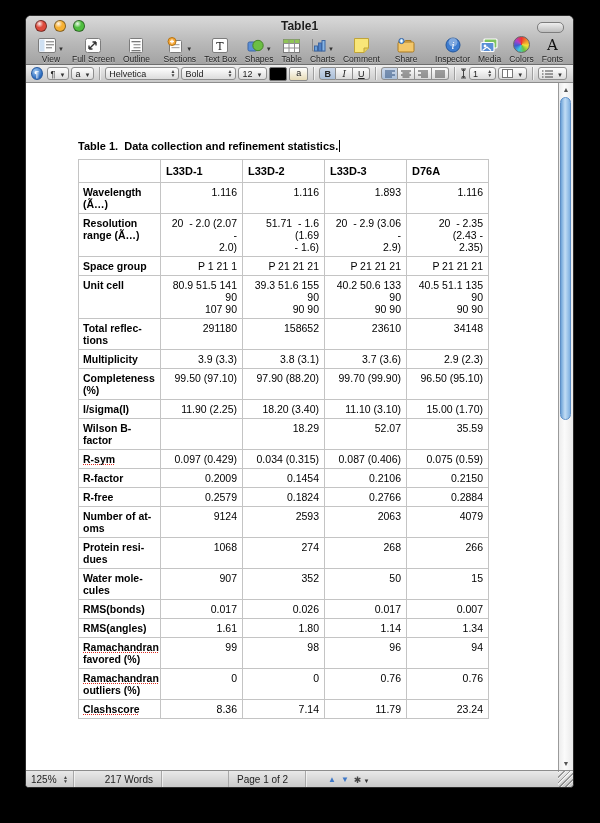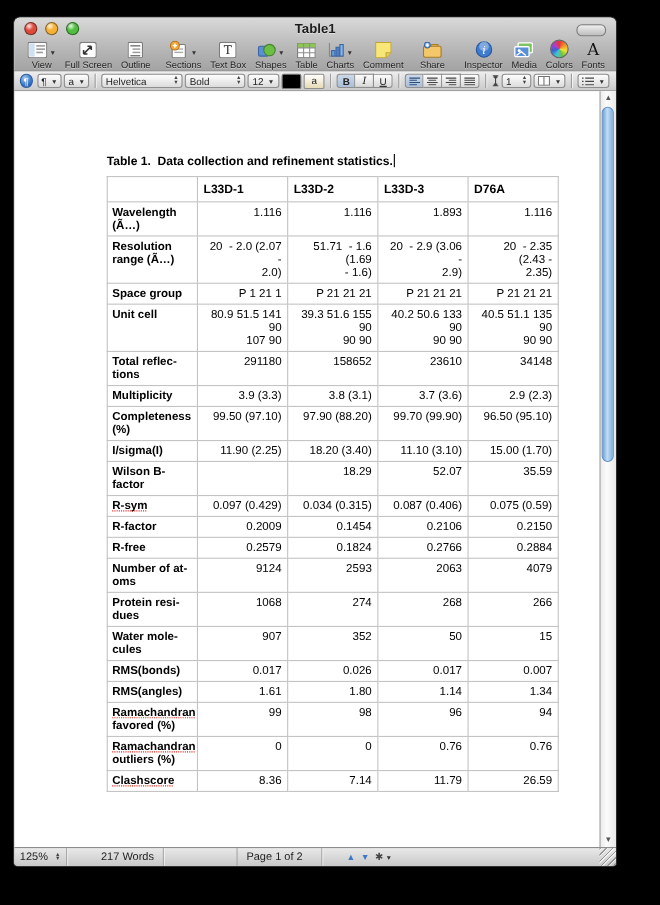--- a/index.html
+++ b/index.html
@@ -1,18 +1,18 @@
 <!DOCTYPE html>
 <html><head>
 <meta charset="utf-8">
 <style>
   html,body{margin:0;padding:0;}
   body{width:600px;height:823px;background:#000;position:relative;overflow:hidden;
        font-family:"Liberation Sans","DejaVu Sans",sans-serif;-webkit-font-smoothing:antialiased;}
-  .window{position:absolute;left:12px;top:15px;width:547px;height:771px;
+  .window{position:absolute;left:25px;top:15px;width:547px;height:771px;
     border:1px solid #2c2c2c;border-radius:6px 6px 4px 4px;overflow:hidden;background:#fff;
     box-shadow:0 14px 34px rgba(0,0,0,.9);}
 
   
   .chrome{background:linear-gradient(#d9d9d9,#b9b9b9 55%,#a3a3a3);border-bottom:1px solid #6e6e6e;}
   .titlebar{height:19px;position:relative;}
   .title{position:absolute;left:0;right:0;top:3px;text-align:center;font-size:12px;font-weight:bold;
     color:#1c1c1c;text-shadow:0 1px 0 rgba(255,255,255,.45);}
   .lights{position:absolute;left:9px;top:4px;display:flex;gap:7px;}
   .light{width:12px;height:12px;border-radius:50%;border:1px solid rgba(0,0,0,.45);box-sizing:border-box;
@@ -44,21 +44,21 @@
   .seg{display:flex;margin:0 1px;}
   .seg .sbtn{width:17px;height:13px;border:1px solid #8e8e8e;border-left:none;background:linear-gradient(#fdfdfd,#d9d9d9);
     font-size:9px;display:flex;align-items:center;justify-content:center;box-sizing:border-box;}
   .seg .sbtn:first-child{border-left:1px solid #8e8e8e;border-radius:3px 0 0 3px;}
   .seg .sbtn:last-child{border-radius:0 3px 3px 0;}
   .seg .sbtn.on{background:linear-gradient(#cdd9ea,#aabfd9);}
   .alico{display:block;}
 
   
   .content{position:relative;height:687px;background:#fff;}
-  .doc{padding:57px 0 0 84px;}
+  .doc{padding:57px 0 0 52px;}
   .caption{font-size:11px;font-weight:bold;color:#000;margin-bottom:7px;white-space:pre-wrap;}
   .caret{display:inline-block;width:1px;height:12px;background:#000;vertical-align:-2px;margin-left:1px;}
 
   table.stats{border-collapse:collapse;table-layout:fixed;width:410px;}
   table.stats col{width:82px;}
   table.stats th,table.stats td{border:1px solid #c4c4c4;vertical-align:top;box-sizing:border-box;}
   table.stats thead th{font-size:11px;font-weight:bold;text-align:left;padding:5px 5px;color:#000;}
   table.stats tbody th{font-size:10.5px;font-weight:bold;text-align:left;padding:3px 4px;line-height:12px;color:#000;}
   table.stats tbody td{font-size:10.5px;text-align:right;padding:3px 5px;line-height:12px;white-space:pre-wrap;color:#000;}
   .spell{text-decoration:underline dotted #e02b20;text-decoration-skip-ink:none;}
@@ -550,21 +550,21 @@
               <td>0</td>
               <td>0</td>
               <td>0.76</td>
               <td>0.76</td>
             </tr>
             <tr>
               <th><span class="spell">Clashscore</span></th>
               <td>8.36</td>
               <td>7.14</td>
               <td>11.79</td>
-              <td>26.59</td>
+              <td>23.24</td>
             </tr>
           </tbody>
       </table>
     </div>
 
     <div class="scrollcol">
       <div class="sc-arrow sc-up">▲</div>
       <div class="thumb"></div>
       <div class="sc-arrow sc-down">▼</div>
     </div>

